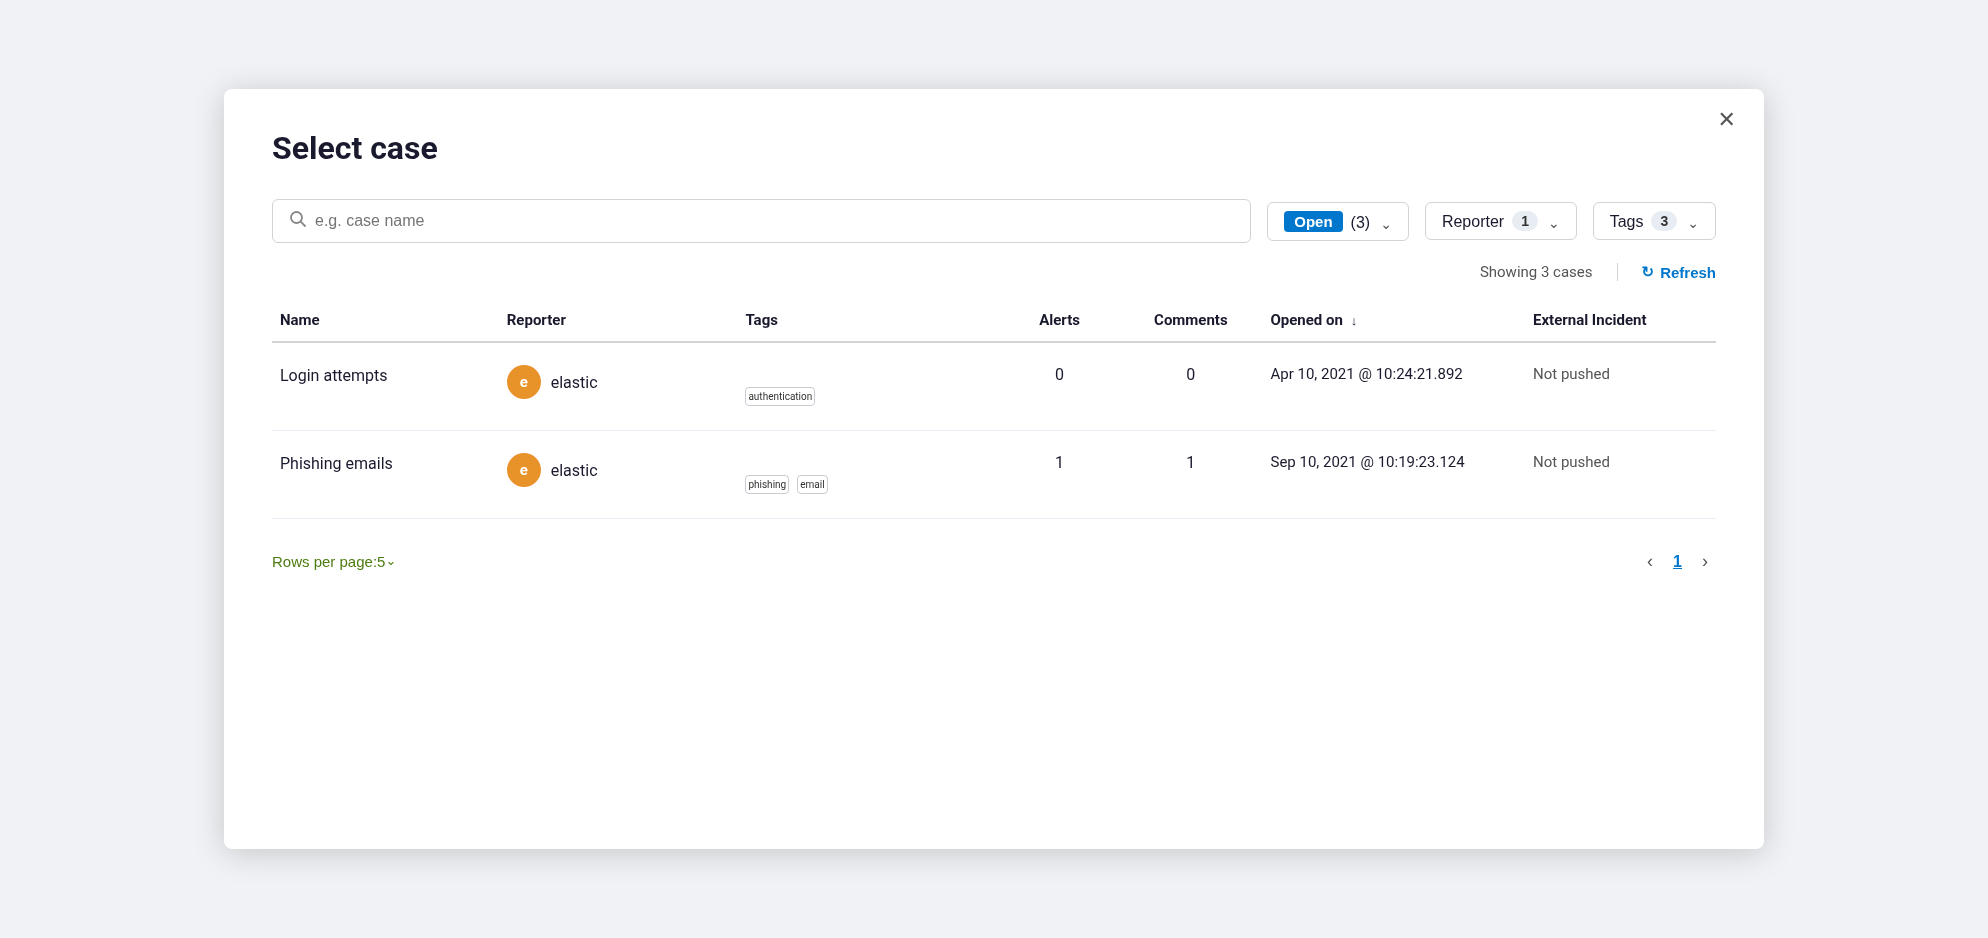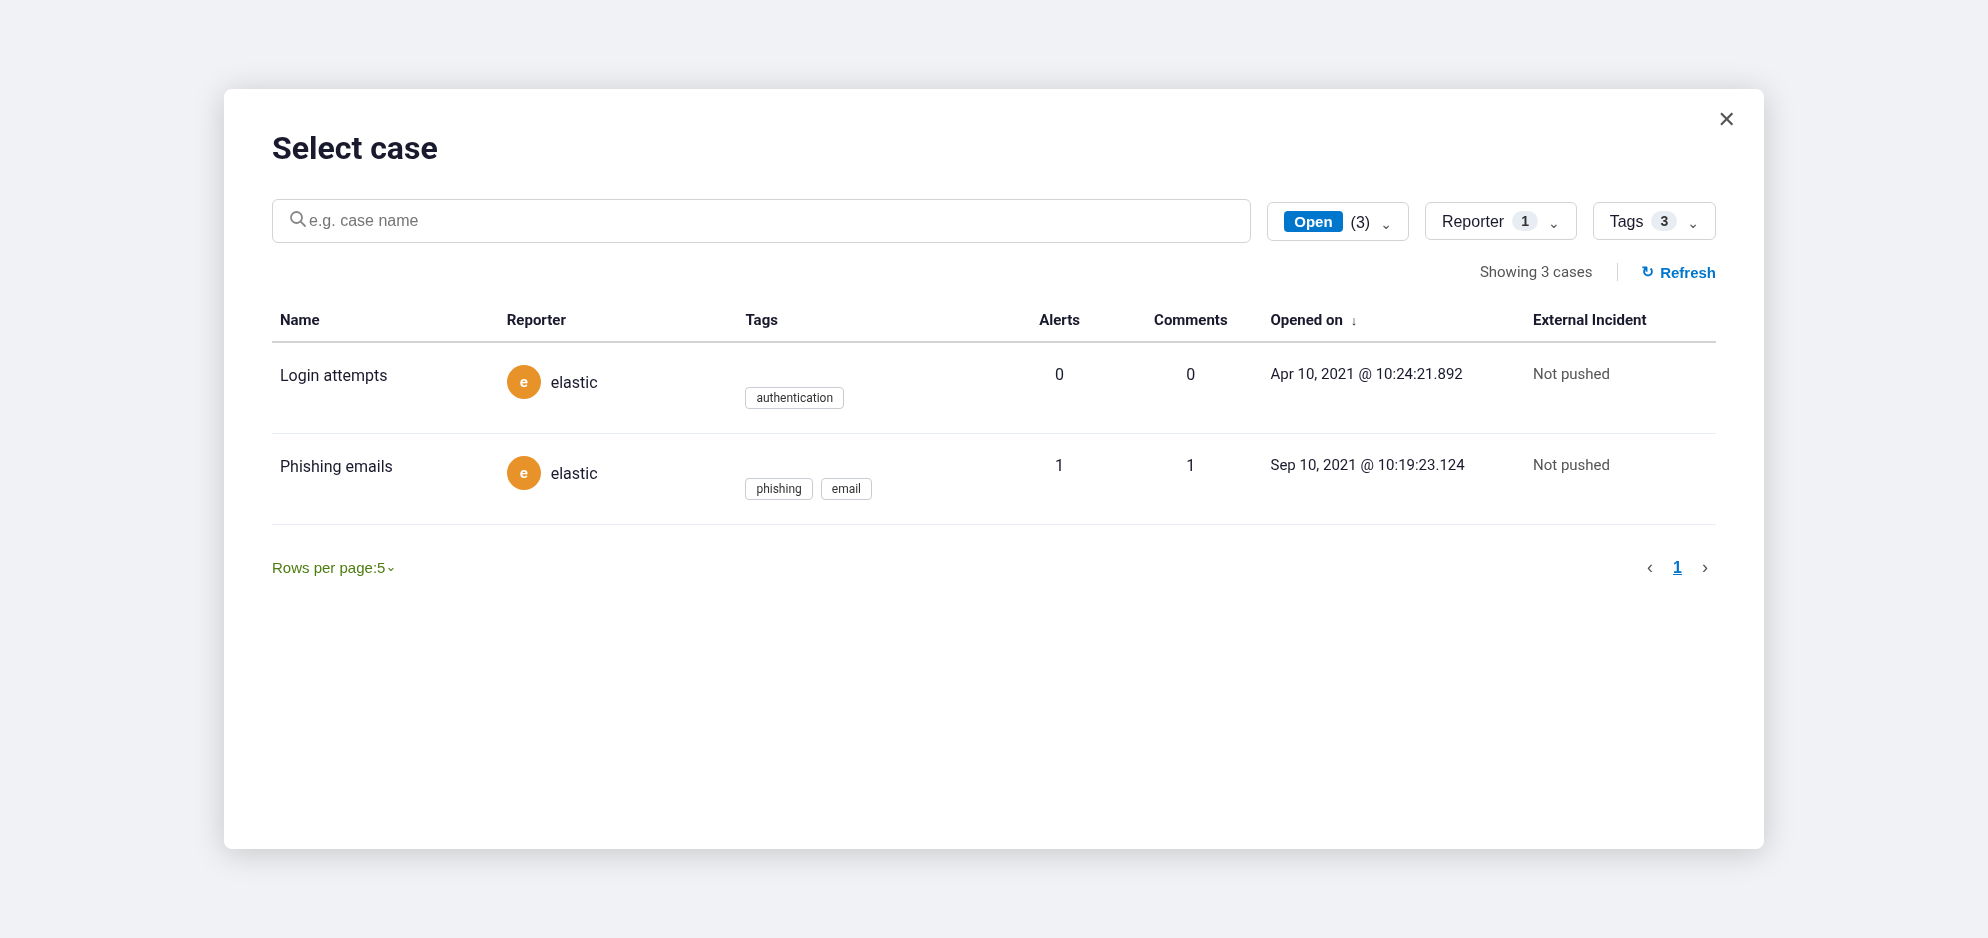--- a/index.html
+++ b/index.html
@@ -43,21 +43,21 @@
       gap: 16px;
       margin-bottom: 20px;
     }
     .search-box {
       display: flex;
       align-items: center;
       border: 1px solid #d3d3d3;
       border-radius: 6px;
       padding: 10px 16px;
       flex: 1;
-      gap: 2px;
+      gap: 8px;
       background: #fff;
     }
     .search-icon-svg {
       color: #888;
       font-size: 16px;
       flex-shrink: 0;
     }
     .search-input {
       border: none;
       outline: none;
@@ -178,22 +178,22 @@
       font-size: 15px;
       display: flex;
       align-items: center;
       justify-content: center;
       flex-shrink: 0;
     }
     .tag-badge {
       display: inline-block;
       border: 1px solid #c8cdd3;
       border-radius: 4px;
-      padding: 3px 10px;
-      font-size: 12px;
+      padding: 3px 2px;
+      font-size: 10px;
       color: #333;
       margin: 2px 4px 2px 0;
       background: #fff;
     }
     .tags-cell {
       display: flex;
       flex-wrap: wrap;
       gap: 4px;
       align-items: flex-start;
       padding-top: 20px;

